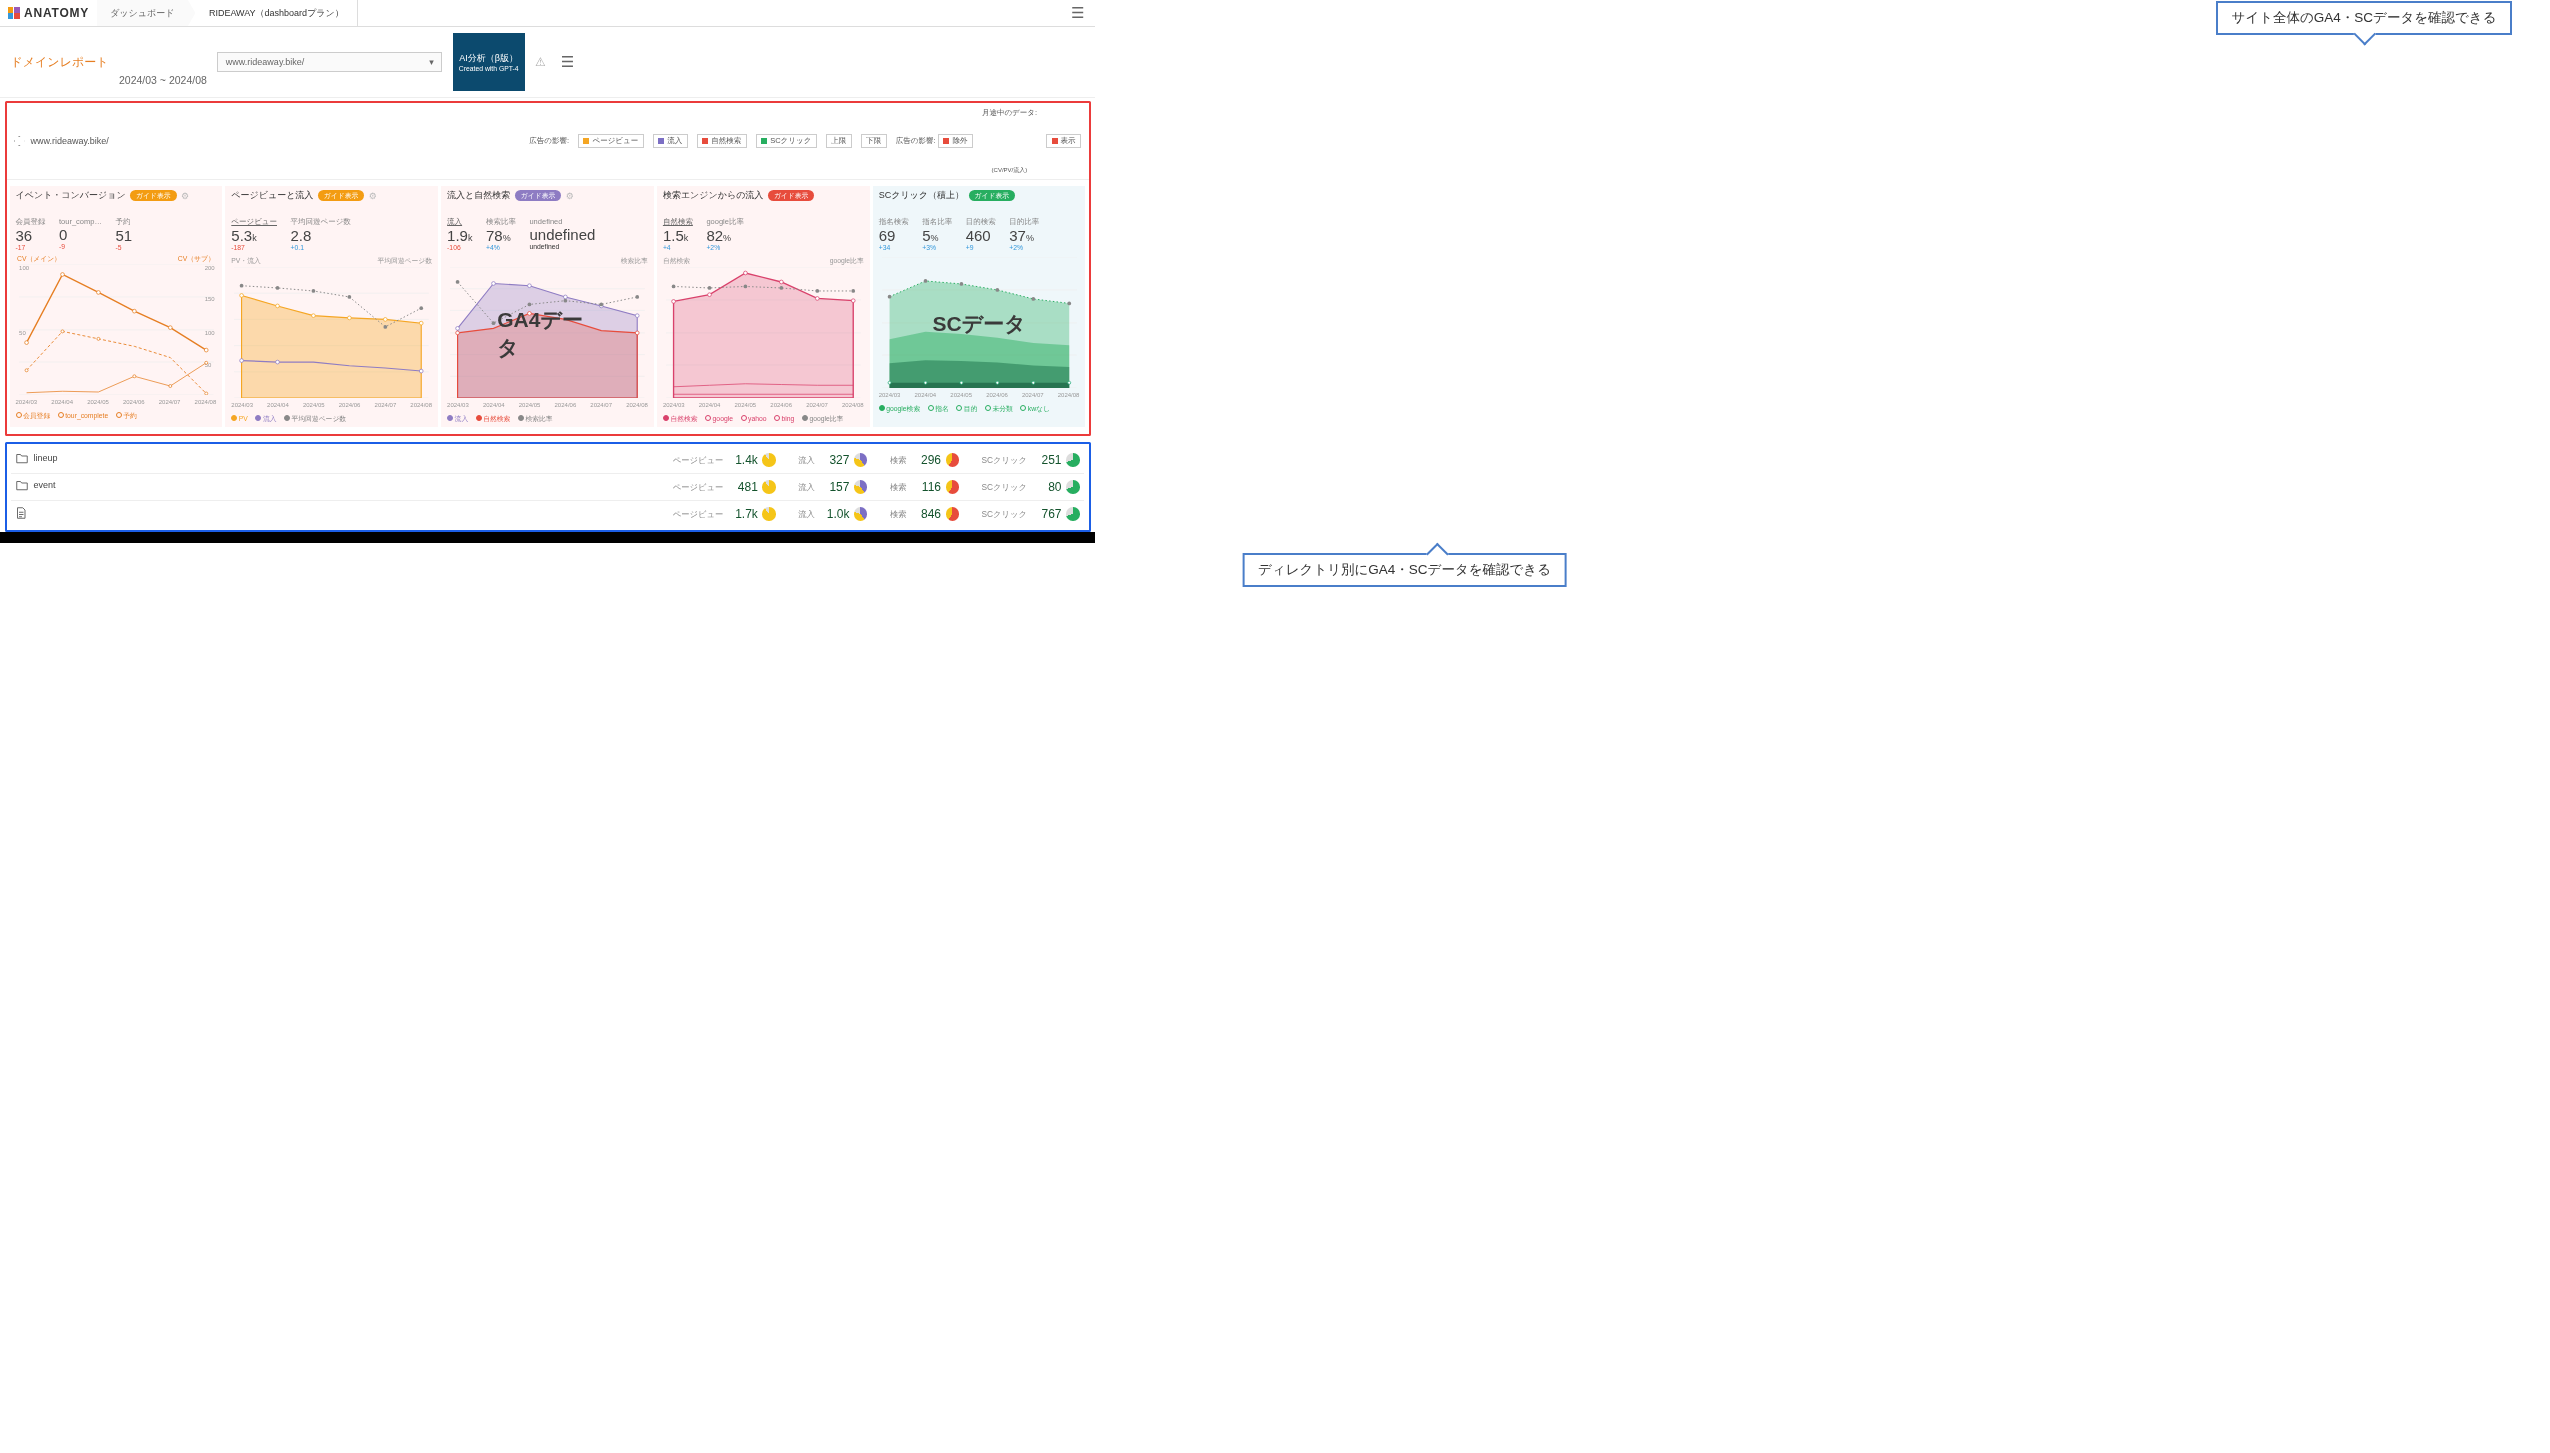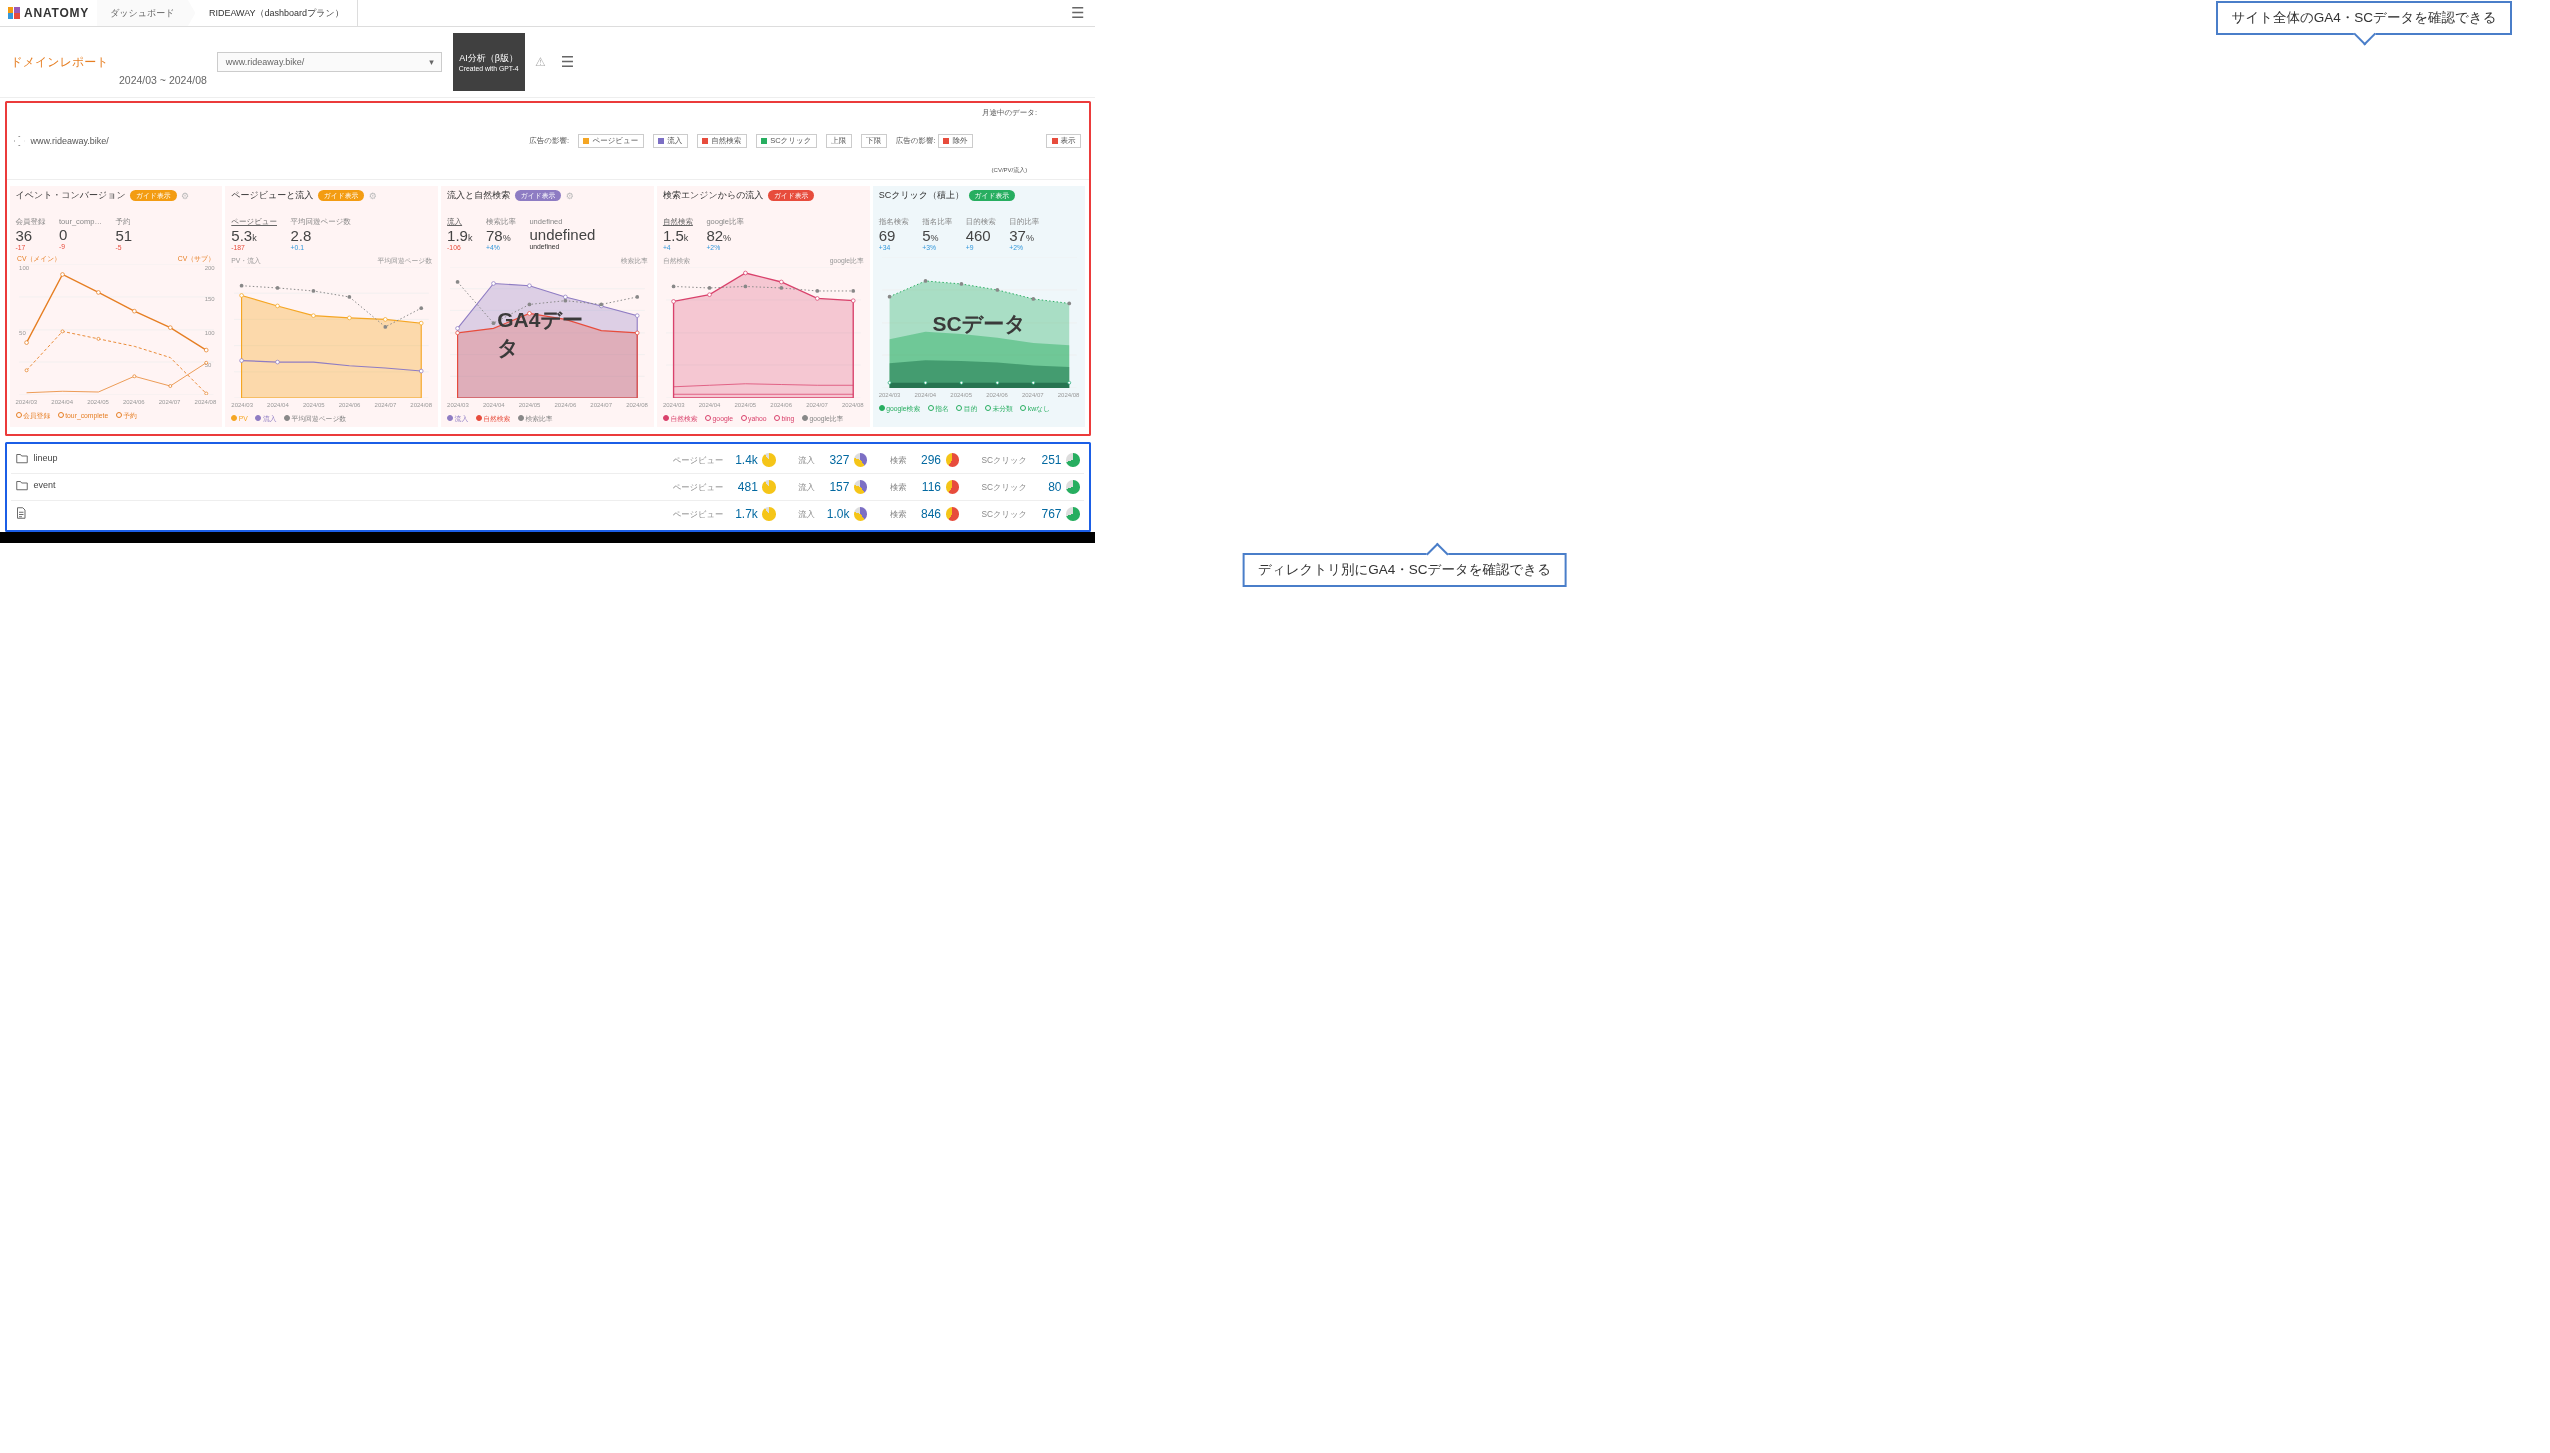--- a/index.html
+++ b/index.html
@@ -24,21 +24,21 @@
 .callout.blue::after { border-color: #4a7ec9; }
 .callout.top::after { bottom: -9px; border-top: none; border-left: none; }
 .callout.bot::after { top: -9px; border-bottom: none; border-right: none; }
 .callout.bot.shift::after { left: 60%; }
 
 
 .subhead { display: flex; align-items: center; padding: 6px 10.5px; gap: 10.5px; border-bottom: 0.8px solid #eee; }
 .sub-title { color: #e67e22; font-size: 12px; font-weight: 500; }
 .date-range { color: #666; font-size: 10.5px; margin-top: 36px; }
 .domain-sel { flex: 0 0 225px; border: 0.8px solid #ccc; background: #fafafa; padding: 3.8px 7.5px; color: #666; display: flex; justify-content: space-between; cursor: pointer; }
-.ai-btn { background: #404040; color: #fff; padding: 19px 6px; text-align: center; cursor: pointer; }
+.ai-btn { background: #0c4a6e; color: #fff; padding: 19px 6px; text-align: center; cursor: pointer; }
 .ai-btn .small { font-size: 6.8px; }
 .warn-gear { color: #aaa; font-size: 12px; }
 .ham2 { font-size: 15px; color: #666; cursor: pointer; padding: 0 4.5px; }
 
 
 .main-wrap { padding: 0 4.5px; }
 .site-box { border: 2.3px solid #eb3b3b; border-radius: 1.5px; margin: 3px 0 6px; position: relative; }
 .site-hdr { display: flex; align-items: center; padding: 4.5px 7.5px; border-bottom: 0.8px solid #eee; gap: 6px; }
 .site-hdr-left { display: flex; align-items: center; gap: 6px; color: #555; }
 .hexi { width: 10.5px; height: 10.5px; border: 0.8px solid #888; transform: rotate(0); clip-path: polygon(50% 0,100% 50%,50% 100%,0 50%); }
@@ -76,21 +76,21 @@
 .overlay-label { position: absolute; top: 50%; left: 50%; transform: translate(-50%,-50%); font-size: 21px; font-weight: bold; color: #3a3a3a; pointer-events: none; z-index: 5; }
 
 
 .dir-box { border: 2.3px solid #1b5ee6; border-radius: 1.5px; padding: 3px 4.5px; position: relative; }
 .dir-row { display: flex; align-items: flex-start; padding: 6px 4.5px; border-bottom: 1.5px solid #eee; cursor: pointer; }
 .dir-row:last-child { border-bottom: none; }
 .dir-icon { margin-right: 6px; color: #666; }
 .dir-name { font-weight: 500; color: #444; }
 .dir-stats { margin-left: auto; display: flex; gap: 22.5px; align-items: center; }
 .dstat { display: flex; align-items: center; gap: 4.5px; font-size: 8.3px; color: #888; }
-.dstat .v { font-size: 12px; color: #0369a1; min-width: 30px; text-align: right; }
+.dstat .v { font-size: 12px; color: #14532d; min-width: 30px; text-align: right; }
 .pie { width: 13.5px; height: 13.5px; border-radius: 50%; }
 .pie.a { background: conic-gradient(#f5c518 0 90%, #ddd 0); }
 .pie.b { background: conic-gradient(#7c6fc4 0 40%, #f5c518 0 80%, #ddd 0); }
 .pie.c { background: conic-gradient(#e74c3c 0 60%, #f5c518 0); }
 .pie.d { background: conic-gradient(#27ae60 0 70%, #ddd 0); }
 
 
 .footer { margin-top: 90px; text-align: center; font-size: 8.3px; color: #888; padding: 7.5px; border-top: 0.8px solid #eee; }
 .footer span { margin: 0 15px; cursor: pointer; }
 .black-bar { background: #000; height: 10.5px; }

